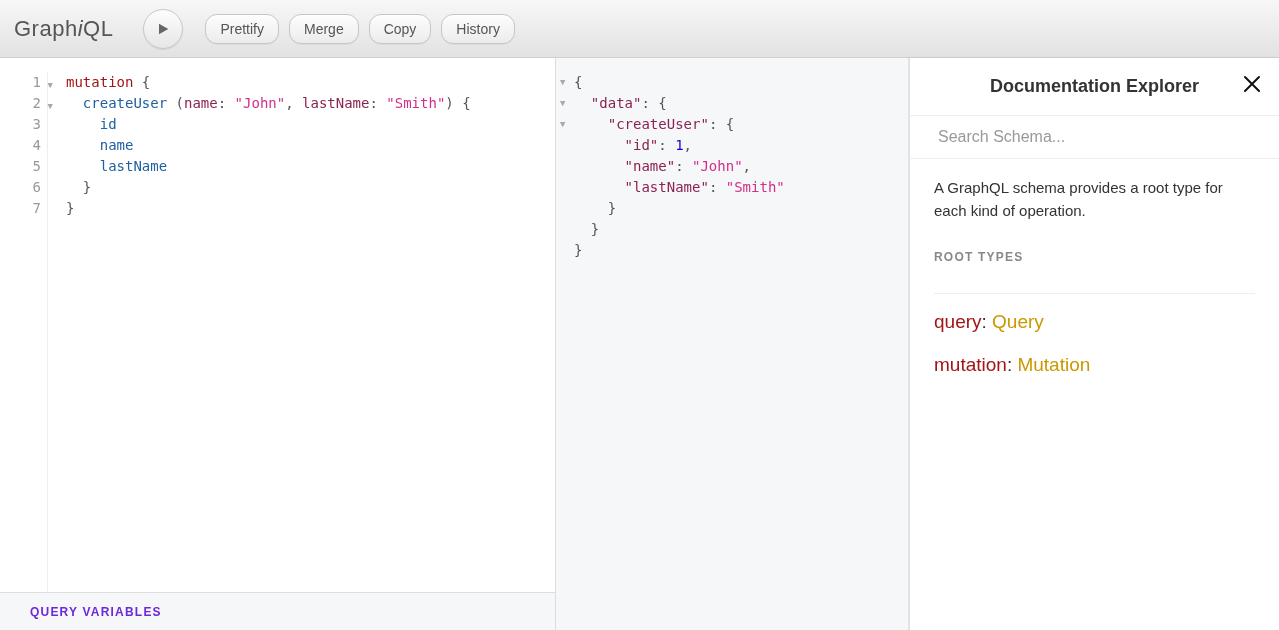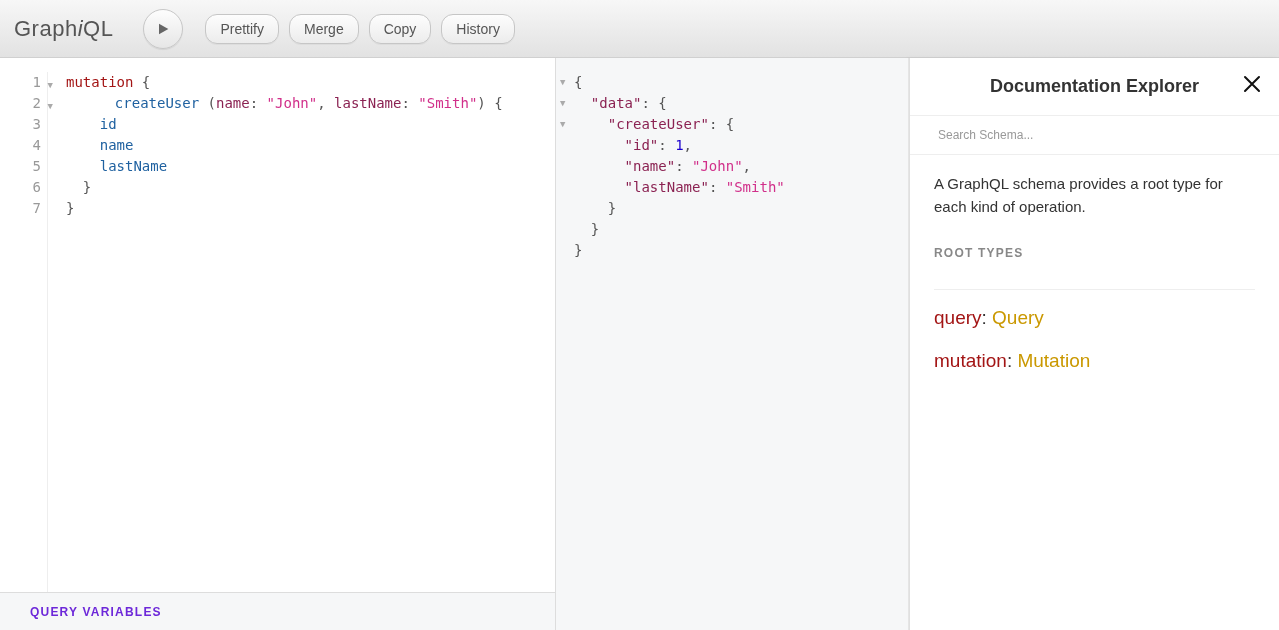--- a/index.html
+++ b/index.html
@@ -69,21 +69,21 @@
   .code {
     flex:1;
     font-family: Menlo, Consolas, monospace;
     font-size: 14px;
     line-height: 21px;
     white-space: pre;
     padding-left: 18px;
     color: #555;
   }
   .kw { color: #a31515; }
-  .fn { color: #1f61a0; margin-left: 32px; }
+  .fn { color: #1f61a0; }
   .attr { color: #1f61a0; }
   .arg { color: #8b2252; }
   .str { color: #d12f8a; }
   .punc { color: #555; }
   .qvars {
     height: 38px;
     border-top: 1px solid #ddd;
     background: #f6f7f8;
     color: #6d28d9;
     font-size: 12px;
@@ -138,21 +138,21 @@
     border-bottom: 1px solid #eee;
     position: relative;
     top:0;
   }
   .doc-title { font-size: 18px; font-weight:600; color:#333; width:100%; text-align:center;}
   .doc-close { position:absolute; right:18px; cursor:pointer; font-size:20px; color:#333; }
   .doc-search {
     border: none;
     border-bottom: 1px solid #eee;
     padding: 12px 16px 12px 28px;
-    font-size: 12px;
+    font-size: 16px;
     color: #333;
     outline: none;
     width: 100%;
   }
   .doc-search::placeholder { color: #999; }
   .doc-body { padding: 18px 24px; font-size: 15px; color: #333; line-height: 1.5; }
   .doc-section-title {
     margin-top: 26px;
     font-size: 12px;
     letter-spacing: 1.2px;

